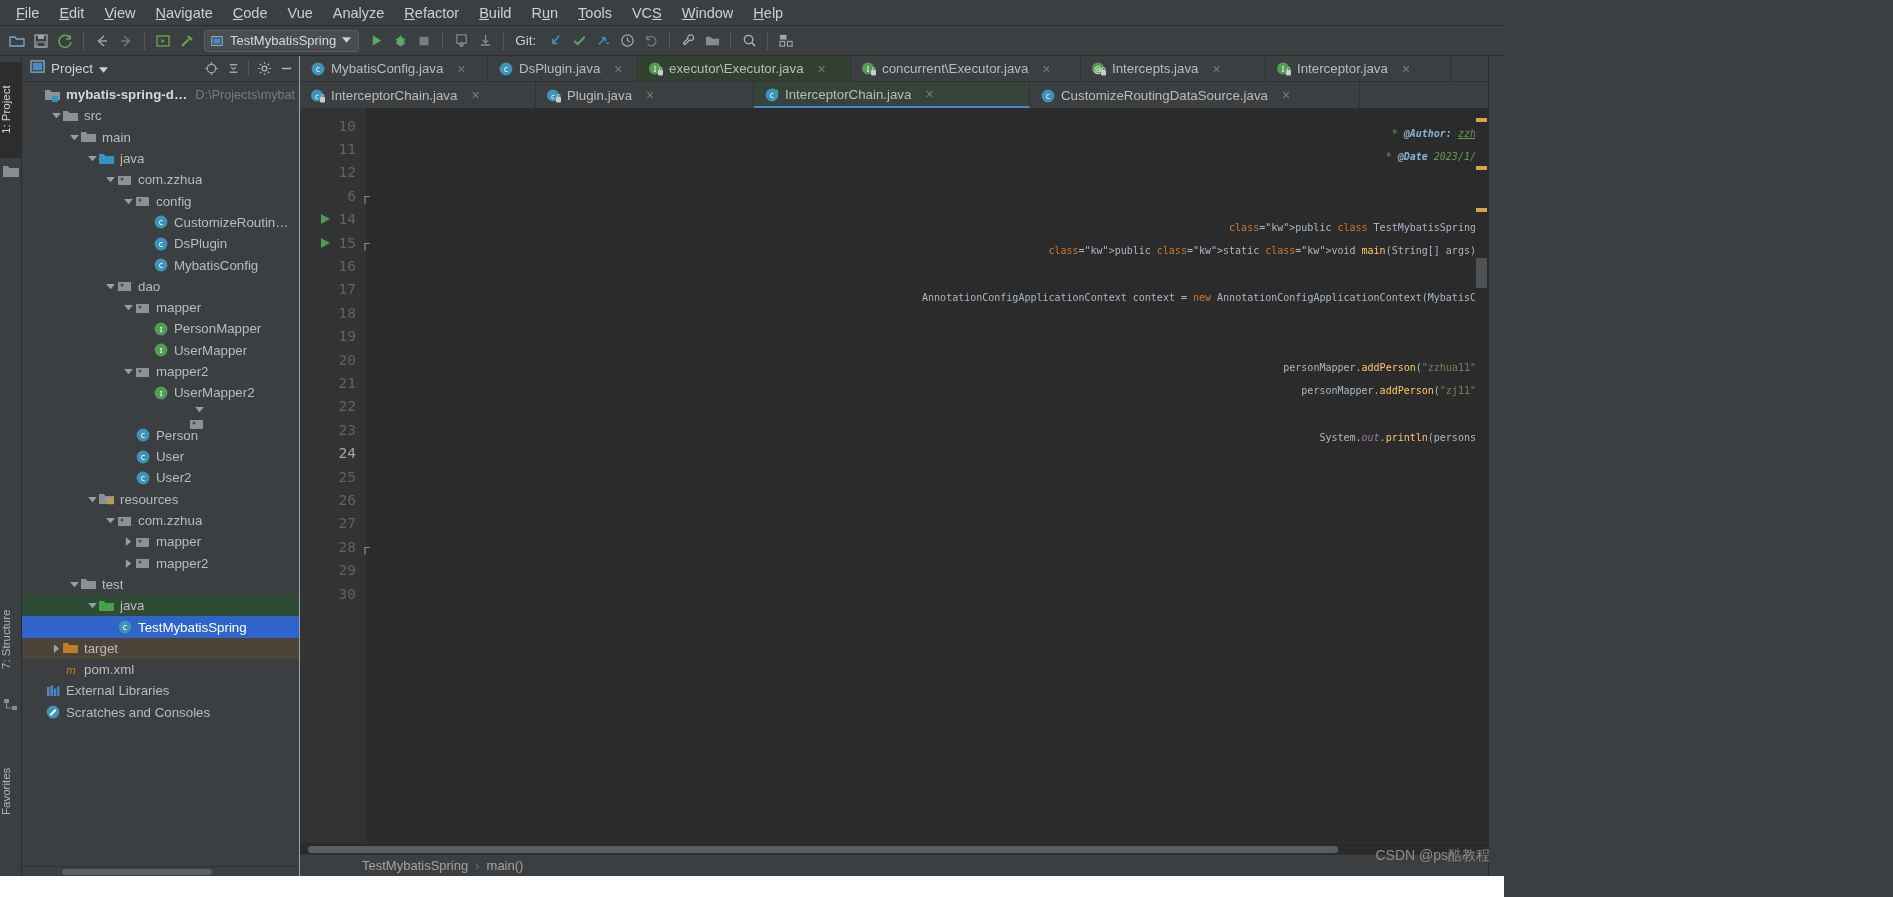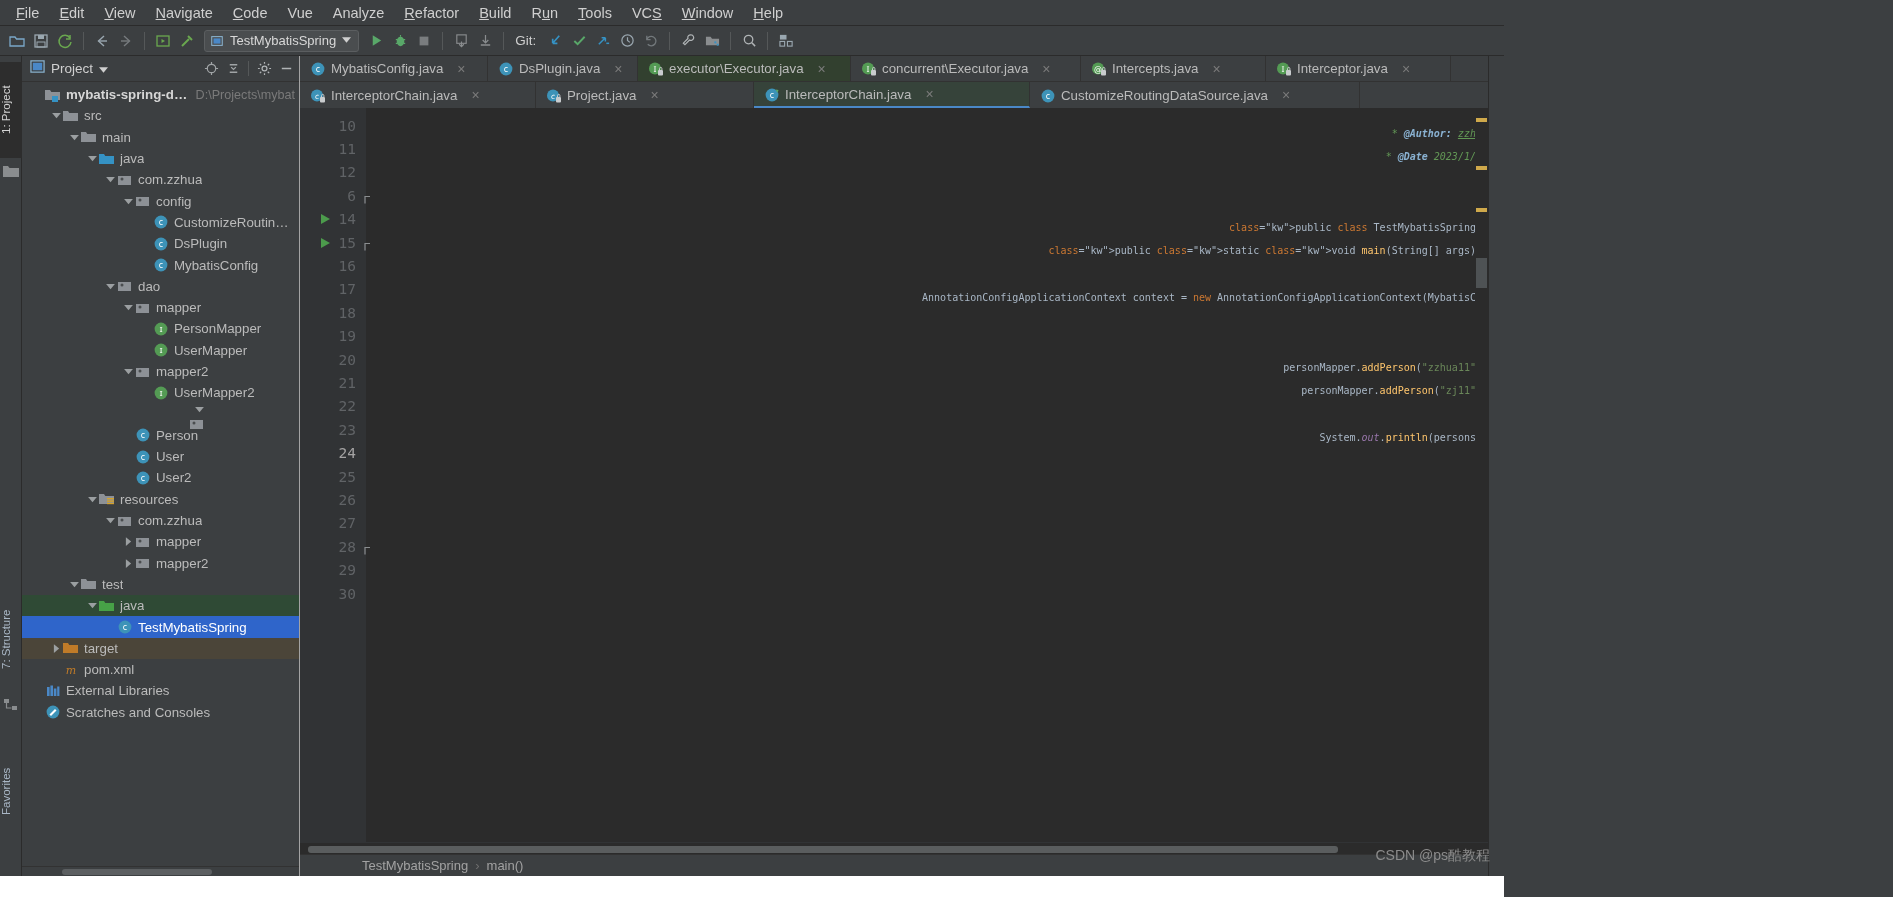--- a/index.html
+++ b/index.html
@@ -815,21 +815,21 @@
             <span>InterceptorChain.java</span>
             <span class="x">×</span>
           </div>
           <div class="etab" style="width: 218px; flex: 0 0 auto;">
             <span class="etab-ico"><svg width="16" height="16" viewBox="0 0 16 16">
                 <circle cx="7" cy="7.4" r="6" fill="#3d93b8"></circle>
                 <text x="7" y="10.5" font-size="7.5" fill="#fff" text-anchor="middle" font-family="DejaVu Sans">c</text>
                 <rect x="10" y="9" width="5" height="5.5" rx="1" fill="#c9ccce"></rect>
                 <path d="M11.5 9V7.6a1.2 1.2 0 0 1 2.4 0V9" fill="none" stroke="#c9ccce" stroke-width="1"></path>
               </svg></span>
-            <span>Project.java</span>
+            <span>Plugin.java</span>
             <span class="x">×</span>
           </div>
           <div class="etab active" style="width: 276px; flex: 0 0 auto;">
             <span class="etab-ico"><svg width="16" height="16" viewBox="0 0 16 16">
                 <circle cx="8" cy="8" r="6.4" fill="#3d93b8"></circle>
                 <text x="8" y="11.3" font-size="8" fill="#fff" text-anchor="middle" font-family="DejaVu Sans">c</text>
                 <path d="M11.5 2.5l3 0.6-1 3z" fill="#59a869"></path>
               </svg></span>
             <span>InterceptorChain.java</span>
             <span class="x">×</span>

